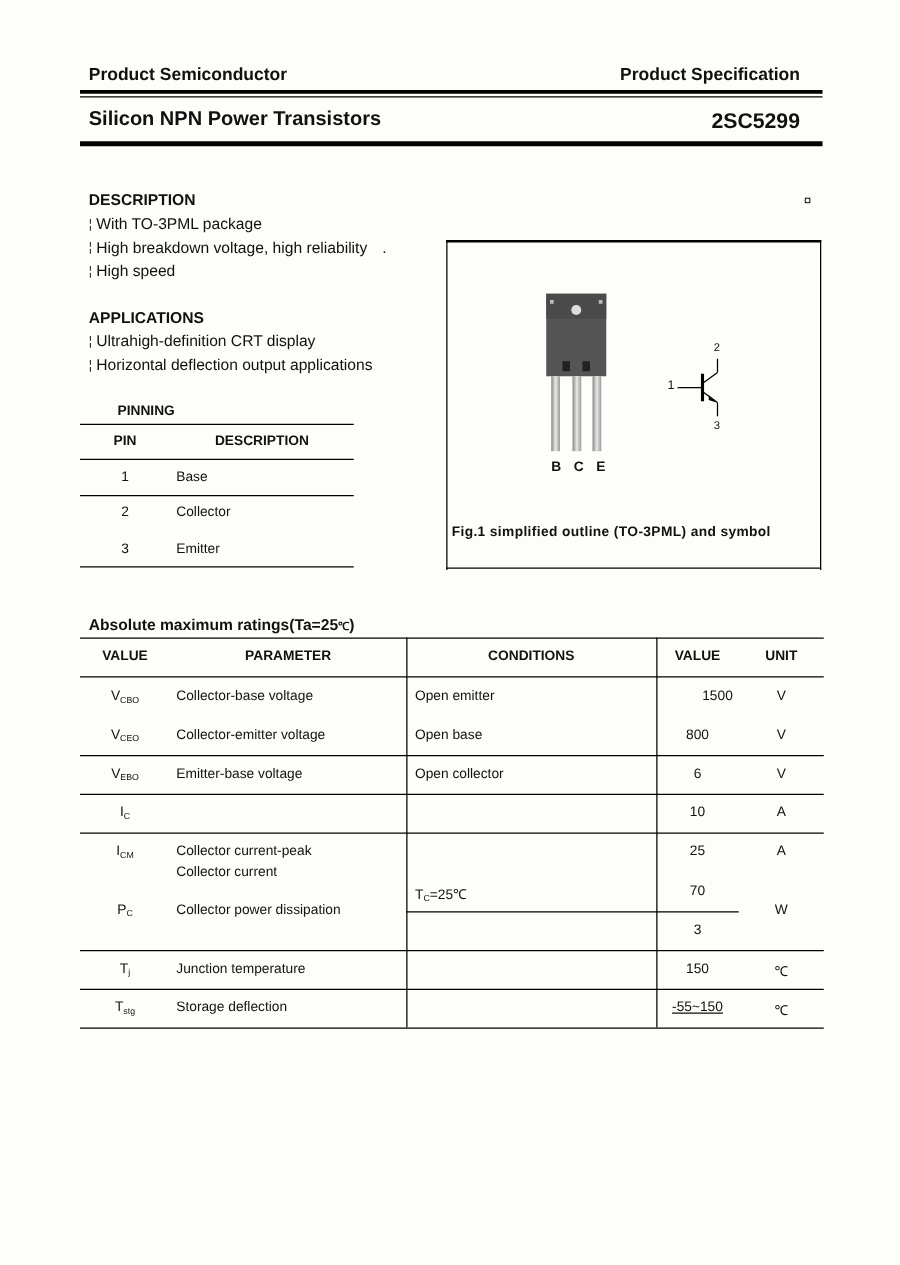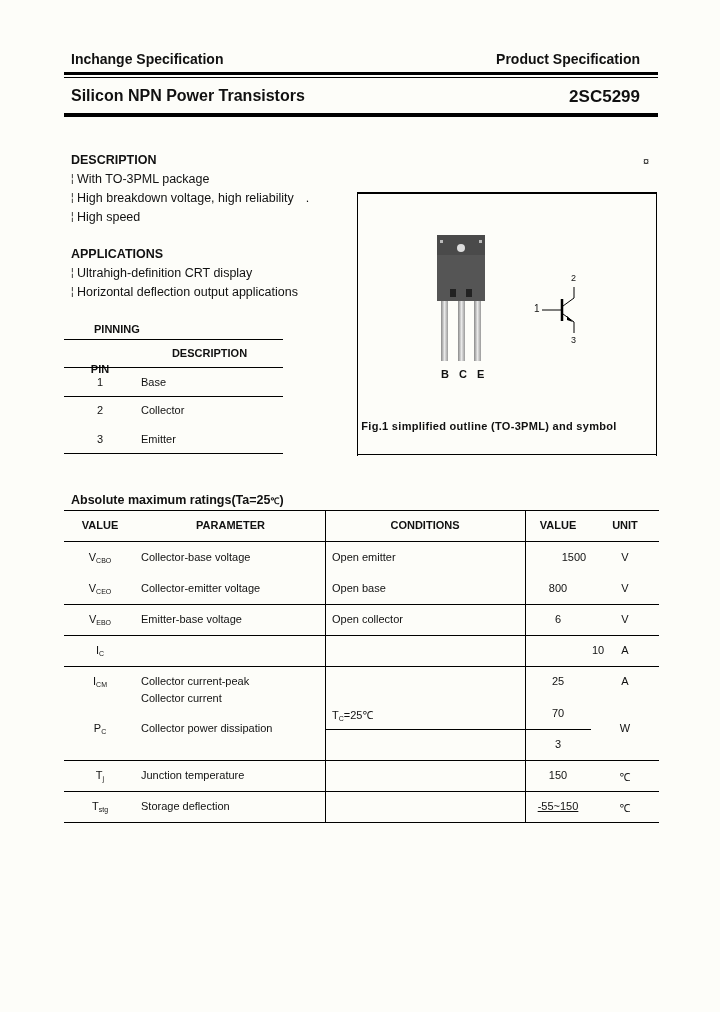--- a/index.html
+++ b/index.html
@@ -21,40 +21,40 @@
     .hline { position: absolute; height: 1px; background: #000; }
     .vline { position: absolute; width: 1px; background: #000; }
     .c { text-align: center; }
     sub { font-size: 7px; vertical-align: -2px; }
     .fig-box { position:absolute; left:357px; top:192px; width:298px; height:262px; border-top:2px solid #000; border-left:1px solid #000; border-right:1px solid #000; }
     .fig-bottom { position:absolute; left:357px; top:454px; width:300px; height:1px; background:#000; }
   </style>
 </head>
 <body>
 
-<div class="abs hdr" style="left:71px;top:51px;">Inchange Specification</div>
+<div class="abs hdr" style="left:71px;top:51px;">Product Semiconductor</div>
 <div class="abs hdr" style="right:80px;top:51px;">Product Specification</div>
 <div class="rule" style="left:64px;top:72px;width:594px;height:3px;"></div>
 <div class="rule" style="left:64px;top:77px;width:594px;height:1px;"></div>
 <div class="abs ttl" style="left:71px;top:87px;">Silicon NPN Power Transistors</div>
 <div class="abs ttl" style="right:80px;top:87px;font-size:17px;">2SC5299</div>
 <div class="rule" style="left:64px;top:113px;width:594px;height:4px;"></div>
 
 <div class="abs sec" style="left:71px;top:153px;">DESCRIPTION</div>
 <div class="abs body" style="left:71px;top:172px;"><span class="bullet">¦</span><span>With TO-3PML package</span></div>
 <div class="abs body" style="left:71px;top:191px;"><span class="bullet">¦</span><span>High breakdown voltage, high reliability</span><span style="margin-left:12px">.</span></div>
 <div class="abs body" style="left:71px;top:210px;"><span class="bullet">¦</span><span>High speed</span></div>
 
 <div class="abs sec" style="left:71px;top:247px;">APPLICATIONS</div>
 <div class="abs body" style="left:71px;top:266px;"><span class="bullet">¦</span><span>Ultrahigh-definition CRT display</span></div>
 <div class="abs body" style="left:71px;top:285px;"><span class="bullet">¦</span><span>Horizontal deflection output applications</span></div>
 
 <div class="abs th" style="left:71px;top:323px;margin-left:23px;">PINNING</div>
 <div class="hline" style="left:64px;top:339px;width:219px;"></div>
-<div class="abs th c" style="left:64px;width:72px;top:347px;margin-top:16px;">PIN</div>
+<div class="abs th c" style="left:64px;width:72px;top:347px;">PIN</div>
 <div class="abs th c" style="left:136px;width:147px;top:347px;">DESCRIPTION</div>
 <div class="hline" style="left:64px;top:367px;width:219px;"></div>
 <div class="abs small c" style="left:64px;width:72px;top:376px;">1</div>
 <div class="abs small" style="left:141px;top:376px;">Base</div>
 <div class="hline" style="left:64px;top:396px;width:219px;"></div>
 <div class="abs small c" style="left:64px;width:72px;top:404px;">2</div>
 <div class="abs small" style="left:141px;top:404px;">Collector</div>
 <div class="abs small c" style="left:64px;width:72px;top:433px;">3</div>
 <div class="abs small" style="left:141px;top:433px;">Emitter</div>
 <div class="hline" style="left:64px;top:453px;width:219px;"></div>
@@ -129,21 +129,21 @@
 
 <div class="abs small c" style="left:64px;width:72px;top:613px;"><span>V</span><sub>EBO</sub></div>
 <div class="abs small" style="left:141px;top:613px;">Emitter-base voltage</div>
 <div class="abs small" style="left:332px;top:613px;">Open collector</div>
 <div class="abs small c" style="left:525px;width:66px;top:613px;">6</div>
 <div class="abs small c" style="left:591px;width:68px;top:613px;">V</div>
 <div class="hline" style="left:64px;top:635px;width:595px;"></div>
 
 <div class="abs small c" style="left:64px;width:72px;top:644px;"><span>I</span><sub>C</sub></div>
 <div class="abs small" style="left:141px;top:644px;margin-top:48px;">Collector current</div>
-<div class="abs small c" style="left:525px;width:66px;top:644px;padding-left:40px;">10</div>
+<div class="abs small c" style="left:525px;width:66px;top:644px;">10</div>
 <div class="abs small c" style="left:591px;width:68px;top:644px;">A</div>
 <div class="hline" style="left:64px;top:666px;width:595px;"></div>
 
 <div class="abs small c" style="left:64px;width:72px;top:675px;"><span>I</span><sub>CM</sub></div>
 <div class="abs small" style="left:141px;top:675px;">Collector current-peak</div>
 <div class="abs small c" style="left:525px;width:66px;top:675px;">25</div>
 <div class="abs small c" style="left:591px;width:68px;top:675px;">A</div>
 
 <div class="abs small c" style="left:64px;width:72px;top:722px;"><span>P</span><sub>C</sub></div>
 <div class="abs small" style="left:141px;top:722px;">Collector power dissipation</div>

